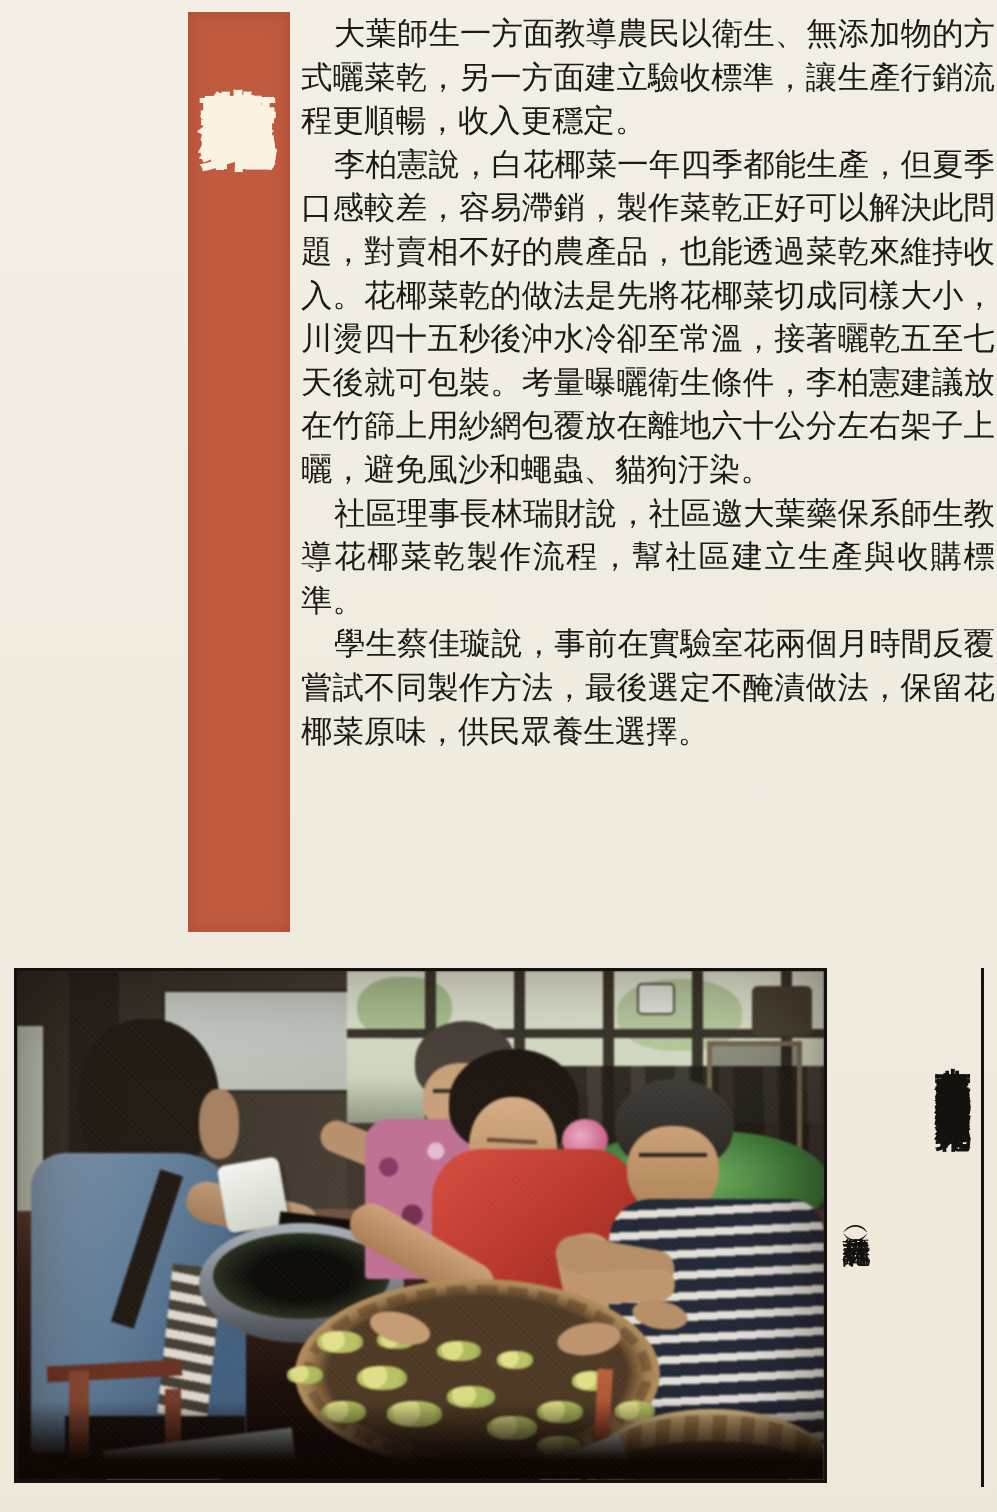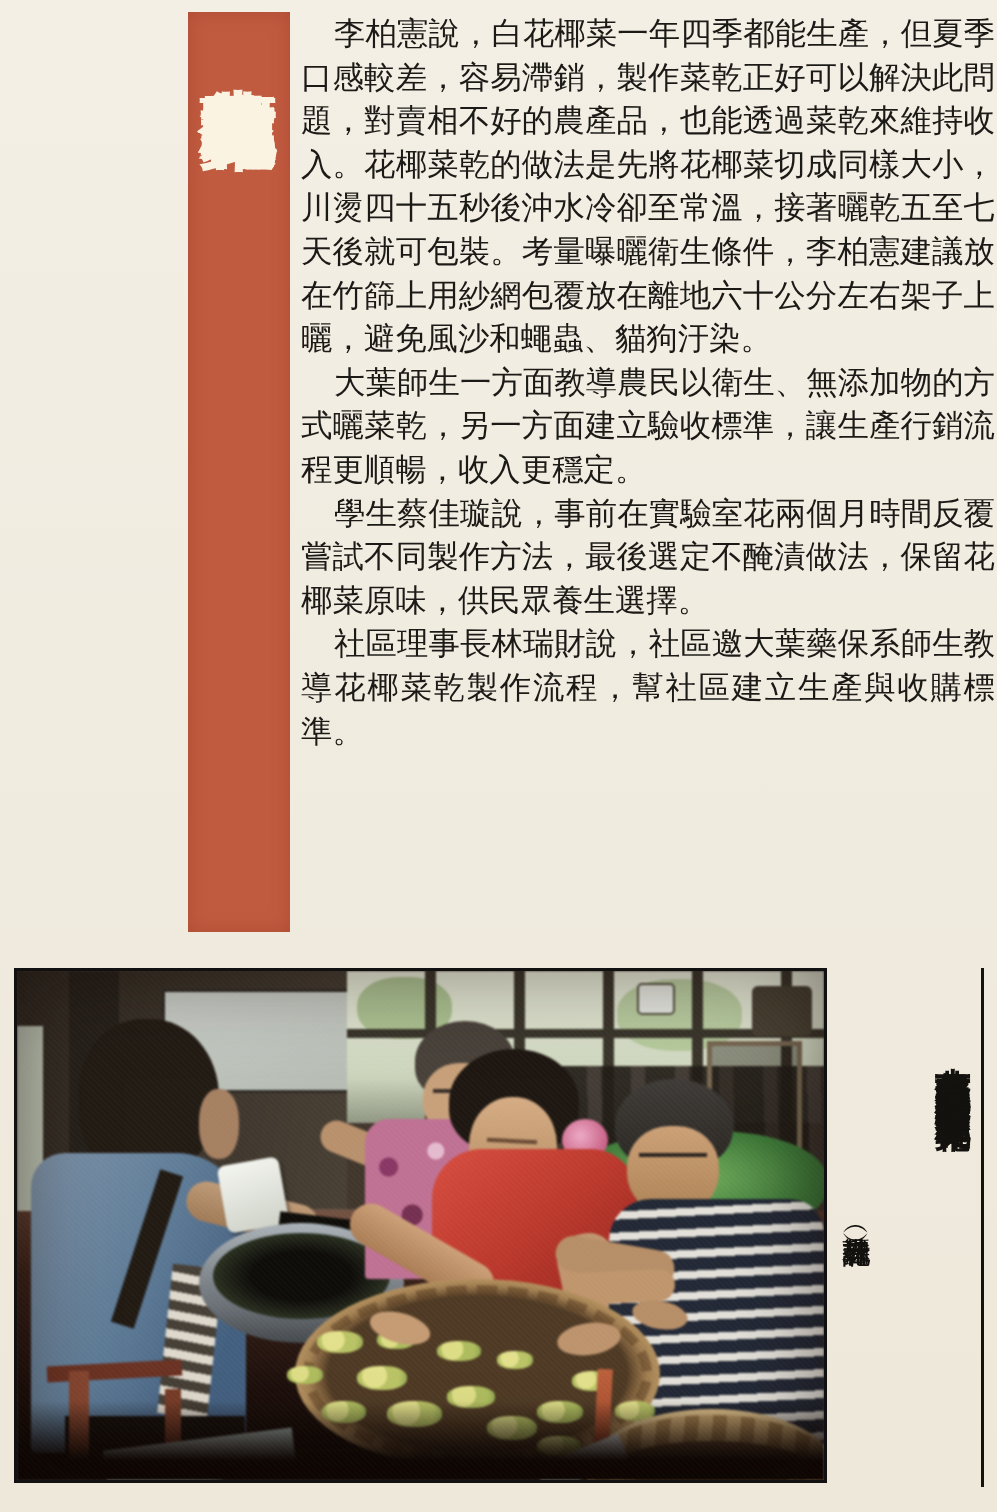--- a/index.html
+++ b/index.html
@@ -43,24 +43,24 @@
 </head>
 <body>
 
 <div class="page">
 
   <div class="s banner">
     <span class="banner-text">大葉師生教農民製作花椰菜乾</span>
   </div>
 
   <div class="s article">
+    <p>大葉師生一方面教導農民以衛生、無添加物的方式曬菜乾，另一方面建立驗收標準，讓生產行銷流程更順暢，收入更穩定。</p>
     <p>李柏憲說，白花椰菜一年四季都能生產，但夏季口感較差，容易滯銷，製作菜乾正好可以解決此問題，對賣相不好的農產品，也能透過菜乾來維持收入。花椰菜乾的做法是先將花椰菜切成同樣大小，川燙四十五秒後沖水冷卻至常溫，接著曬乾五至七天後就可包裝。考量曝曬衛生條件，李柏憲建議放在竹篩上用紗網包覆放在離地六十公分左右架子上曬，避免風沙和蠅蟲、貓狗汙染。</p>
-    <p>大葉師生一方面教導農民以衛生、無添加物的方式曬菜乾，另一方面建立驗收標準，讓生產行銷流程更順暢，收入更穩定。</p>
+    <p>社區理事長林瑞財說，社區邀大葉藥保系師生教導花椰菜乾製作流程，幫社區建立生產與收購標準。</p>
     <p>學生蔡佳璇說，事前在實驗室花兩個月時間反覆嘗試不同製作方法，最後選定不醃漬做法，保留花椰菜原味，供民眾養生選擇。</p>
-    <p>社區理事長林瑞財說，社區邀大葉藥保系師生教導花椰菜乾製作流程，幫社區建立生產與收購標準。</p>
   </div>
 
   <div class="s photo">
     <div class="s scene">
 
       <div class="s" style="left:0;top:0;width:330px;height:255px;background:linear-gradient(100deg,#2f281f,#4a4034);"></div>
       <div class="s" style="left:0;top:55px;width:26px;height:280px;background:#c9d1bf;opacity:.9;"></div>
       <div class="s" style="left:52px;top:0;width:50px;height:260px;background:#262019;"></div>
       <div class="s" style="left:145px;top:18px;width:220px;height:98px;background:linear-gradient(170deg,#cdd2cb,#b4bab2);border:3px solid #2f2b24;"></div>
       <div class="s" style="left:330px;top:0;width:477px;height:152px;background:linear-gradient(180deg,#eef1dd 0%,#ccd4ba 70%,#8f9680 100%);"></div>

